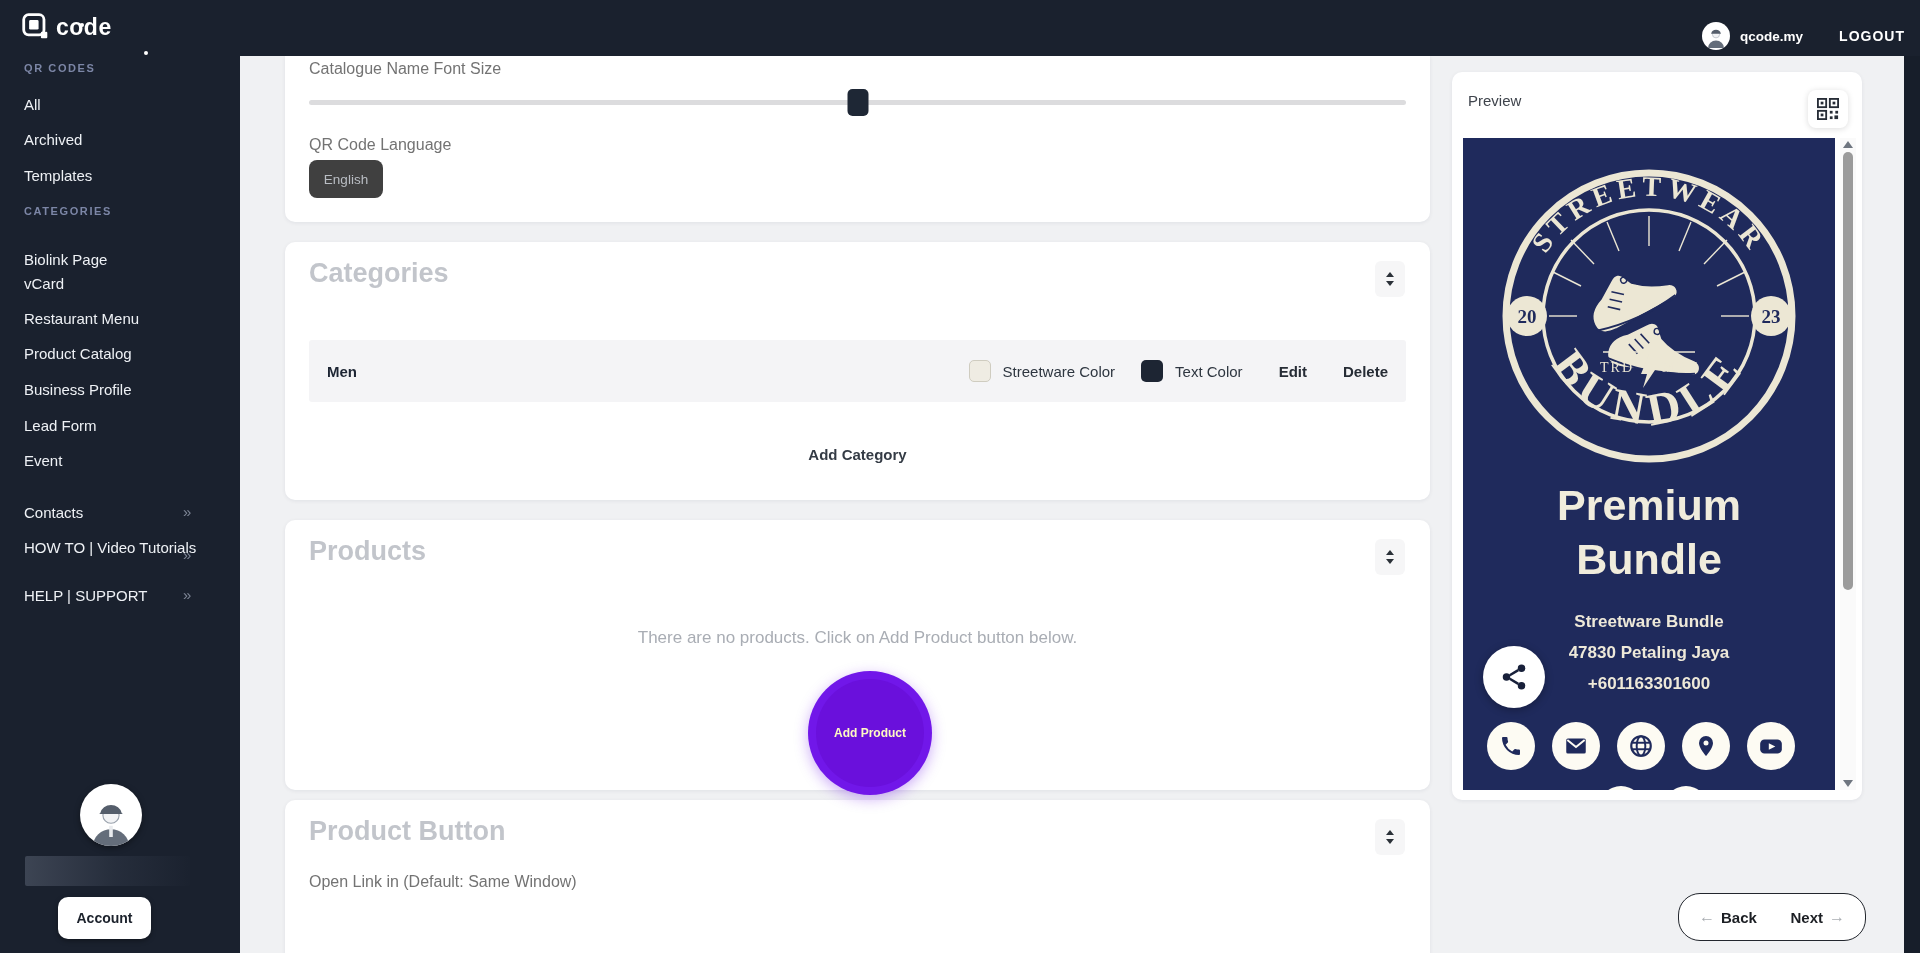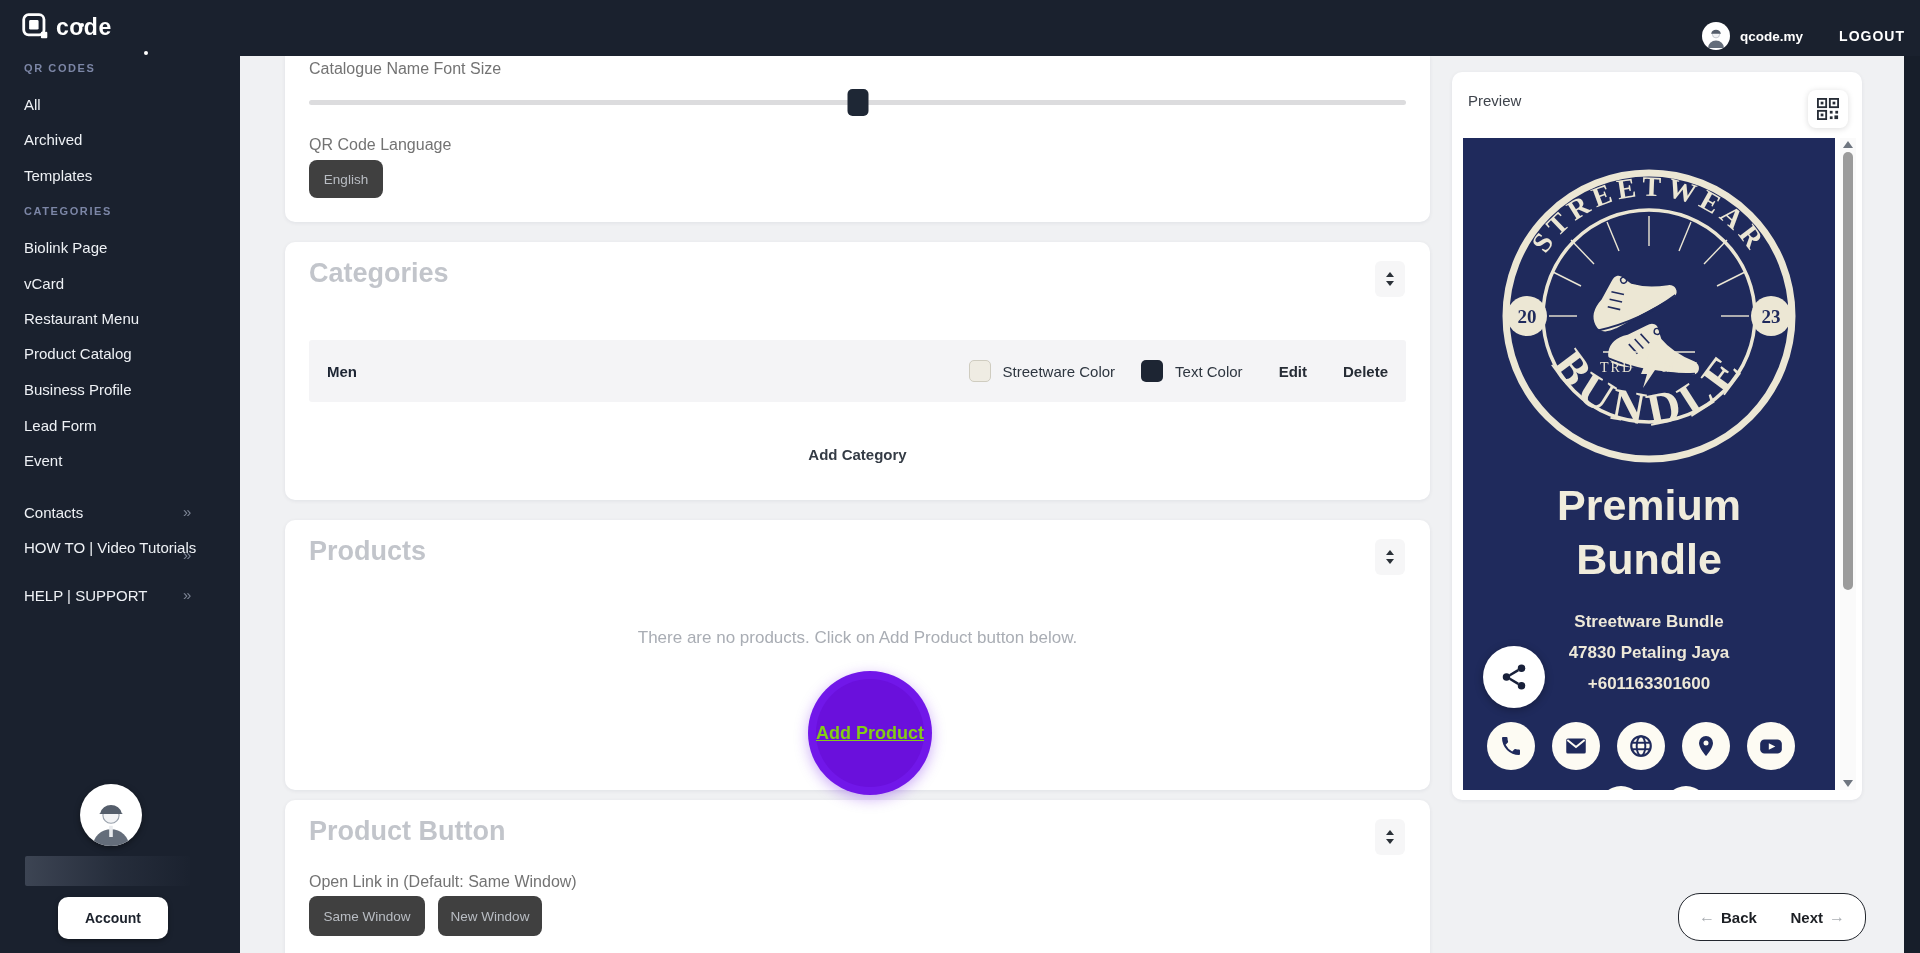--- a/index.html
+++ b/index.html
@@ -19,21 +19,21 @@
   .logout { color:#fff; font-size:14px; font-weight:700; letter-spacing:1px; cursor:pointer; }
 
   
   .sidebar { position:absolute; left:0; top:0; width:240px; height:953px; background:#1a212e; z-index:10; }
   .side-label { position:absolute; left:24px; color:#7c86a6; font-size:11px; font-weight:700; letter-spacing:1.6px; }
   .side-item { position:absolute; left:24px; color:#eef1f5; font-size:15px; cursor:pointer; width:190px; }
   .side-chevron { position:absolute; left:183px; color:#7e8696; font-size:15px; cursor:pointer; }
   .account-avatar-wrap { position:absolute; left:80px; top:784px; width:62px; height:62px; border-radius:50%; background:#fff; display:flex; align-items:flex-end; justify-content:center; overflow:hidden; box-shadow:0 2px 6px rgba(0,0,0,.4); }
   .side-gradient { position:absolute; left:25px; top:856px; width:165px; height:30px;
       background:linear-gradient(90deg, rgba(150,160,180,.28), rgba(90,100,120,.18) 55%, rgba(40,48,62,.05)); border-radius:2px; }
-  .account-btn { position:absolute; left:58px; top:897px; width:110px; height:42px; background:#fff; border:none; border-radius:10px; font-size:14px; font-weight:700; color:#1c222c; cursor:pointer; font-family:inherit; box-shadow:0 2px 5px rgba(0,0,0,.35); }
+  .account-btn { position:absolute; left:58px; top:897px; width:93px; height:42px; background:#fff; border:none; border-radius:10px; font-size:14px; font-weight:700; color:#1c222c; cursor:pointer; font-family:inherit; box-shadow:0 2px 5px rgba(0,0,0,.35); }
 
   
   .content { position:absolute; left:240px; top:56px; width:1664px; height:897px; background:#f0f1f3; overflow:hidden; }
   .card { position:absolute; background:#fff; border-radius:10px; box-shadow:0 1px 4px rgba(20,30,50,.07); }
   .card-title { position:absolute; left:24px; top:16px; font-size:27px; font-weight:700; color:#c2c5cb; }
   .collapse-btn { position:absolute; right:25px; top:19px; width:30px; height:36px; background:#f6f6f7; border-radius:6px; display:flex; flex-direction:column; align-items:center; justify-content:center; gap:4px; cursor:pointer; }
   .tri-up { width:0; height:0; border-left:4px solid transparent; border-right:4px solid transparent; border-bottom:5px solid #2b3138; }
   .tri-down { width:0; height:0; border-left:4px solid transparent; border-right:4px solid transparent; border-top:5px solid #2b3138; }
   .field-label { font-size:16px; font-weight:400; color:#737373; }
   .ghost-btn { background:#404040; border:none; border-radius:8px; color:#b9bdc3; font-size:13.5px; font-family:inherit; cursor:pointer; }
@@ -51,21 +51,21 @@
   .swatch { width:22px; height:22px; border-radius:5px; cursor:pointer; }
   .swatch-label { font-size:15px; color:#2e3640; font-weight:500; margin-right:14px; }
   .row-action { font-size:15px; font-weight:700; color:#262c35; cursor:pointer; margin-left:24px; }
   .add-category { position:absolute; left:0; right:0; top:204px; text-align:center; font-size:15px; font-weight:700; color:#343b45; cursor:pointer; }
 
   
   .card-products { left:45px; top:464px; width:1145px; height:270px; }
   .empty-text { position:absolute; left:0; right:0; top:108px; text-align:center; font-size:17px; color:#a9adb4; }
   .add-product { position:absolute; left:568px; top:615px; width:124px; height:124px; border-radius:50%; background:#7117e9; z-index:6; cursor:pointer; display:flex; align-items:center; justify-content:center; box-shadow:0 4px 14px rgba(113,23,233,.35); }
   .add-product-inner { position:absolute; inset:8px; border-radius:50%; background:#6a10dc; }
-  .add-product-label { position:relative; color:#84cc16; font-size:18px; font-weight:700;text-decoration:underline; }
+  .add-product-label { position:relative; color:#fef9c3; font-size:12px; font-weight:700; }
 
   
   .card-pbutton { left:45px; top:744px; width:1145px; height:230px; border-bottom-left-radius:0; border-bottom-right-radius:0; }
   .pb-label { position:absolute; left:24px; top:73px; }
   .pb-btns { position:absolute; left:24px; top:96px; display:flex; gap:13px; }
 
   
   .preview-card { left:1212px; top:16px; width:410px; height:728px; }
   .preview-title { position:absolute; left:16px; top:20px; font-size:15px; color:#3f444c;text-align:center; }
   .qr-btn { position:absolute; right:14px; top:18px; width:40px; height:38px; background:#fff; border-radius:8px; box-shadow:0 1px 6px rgba(0,0,0,.14); display:flex; align-items:center; justify-content:center; cursor:pointer; }
@@ -92,21 +92,21 @@
 
 <div class="stage">
 
   <nav class="sidebar">
     <div class="side-label" style="top:62px">QR CODES</div>
     <div class="side-item" style="top:96px">All</div>
     <div class="side-item" style="top:131px">Archived</div>
     <div class="side-item" style="top:167px">Templates</div>
 
     <div class="side-label" style="top:205px">CATEGORIES</div>
-    <div class="side-item" style="top:239px">Biolink Page</div>
+    <div class="side-item" style="top:251px">Biolink Page</div>
     <div class="side-item" style="top:275px">vCard</div>
     <div class="side-item" style="top:310px">Restaurant Menu</div>
     <div class="side-item" style="top:345px">Product Catalog</div>
     <div class="side-item" style="top:381px">Business Profile</div>
     <div class="side-item" style="top:417px">Lead Form</div>
     <div class="side-item" style="top:452px">Event</div>
 
     <div class="side-item" style="top:504px">Contacts</div>
     <span class="side-chevron" style="top:503px">»</span>
     <div class="side-item" style="top:538px; line-height:19px;">HOW TO | Video Tutorials</div>
@@ -197,24 +197,20 @@
       <span class="add-product-label">Add Product</span>
     </div>
 
     <section class="card card-pbutton">
       <div class="card-title">Product Button</div>
       <div class="collapse-btn">
         <span class="tri-up"></span>
         <span class="tri-down"></span>
       </div>
       <div class="field-label pb-label">Open Link in (Default: Same Window)</div>
-      <div class="pb-btns">
-        <button class="ghost-btn" style="width:116px;height:40px">Same Window</button>
-        <button class="ghost-btn" style="width:104px;height:40px">New Window</button>
-      </div>
     </section>
 
     <section class="card preview-card">
       <div class="preview-title">Preview</div>
       <div class="qr-btn">
         <svg width="22" height="22" viewBox="0 0 24 24">
           <rect x="1" y="1" width="9" height="9" fill="none" stroke="#262c36" stroke-width="2"></rect>
           <rect x="4" y="4" width="3" height="3" fill="#262c36"></rect>
           <rect x="14" y="1" width="9" height="9" fill="none" stroke="#262c36" stroke-width="2"></rect>
           <rect x="17" y="4" width="3" height="3" fill="#262c36"></rect>

